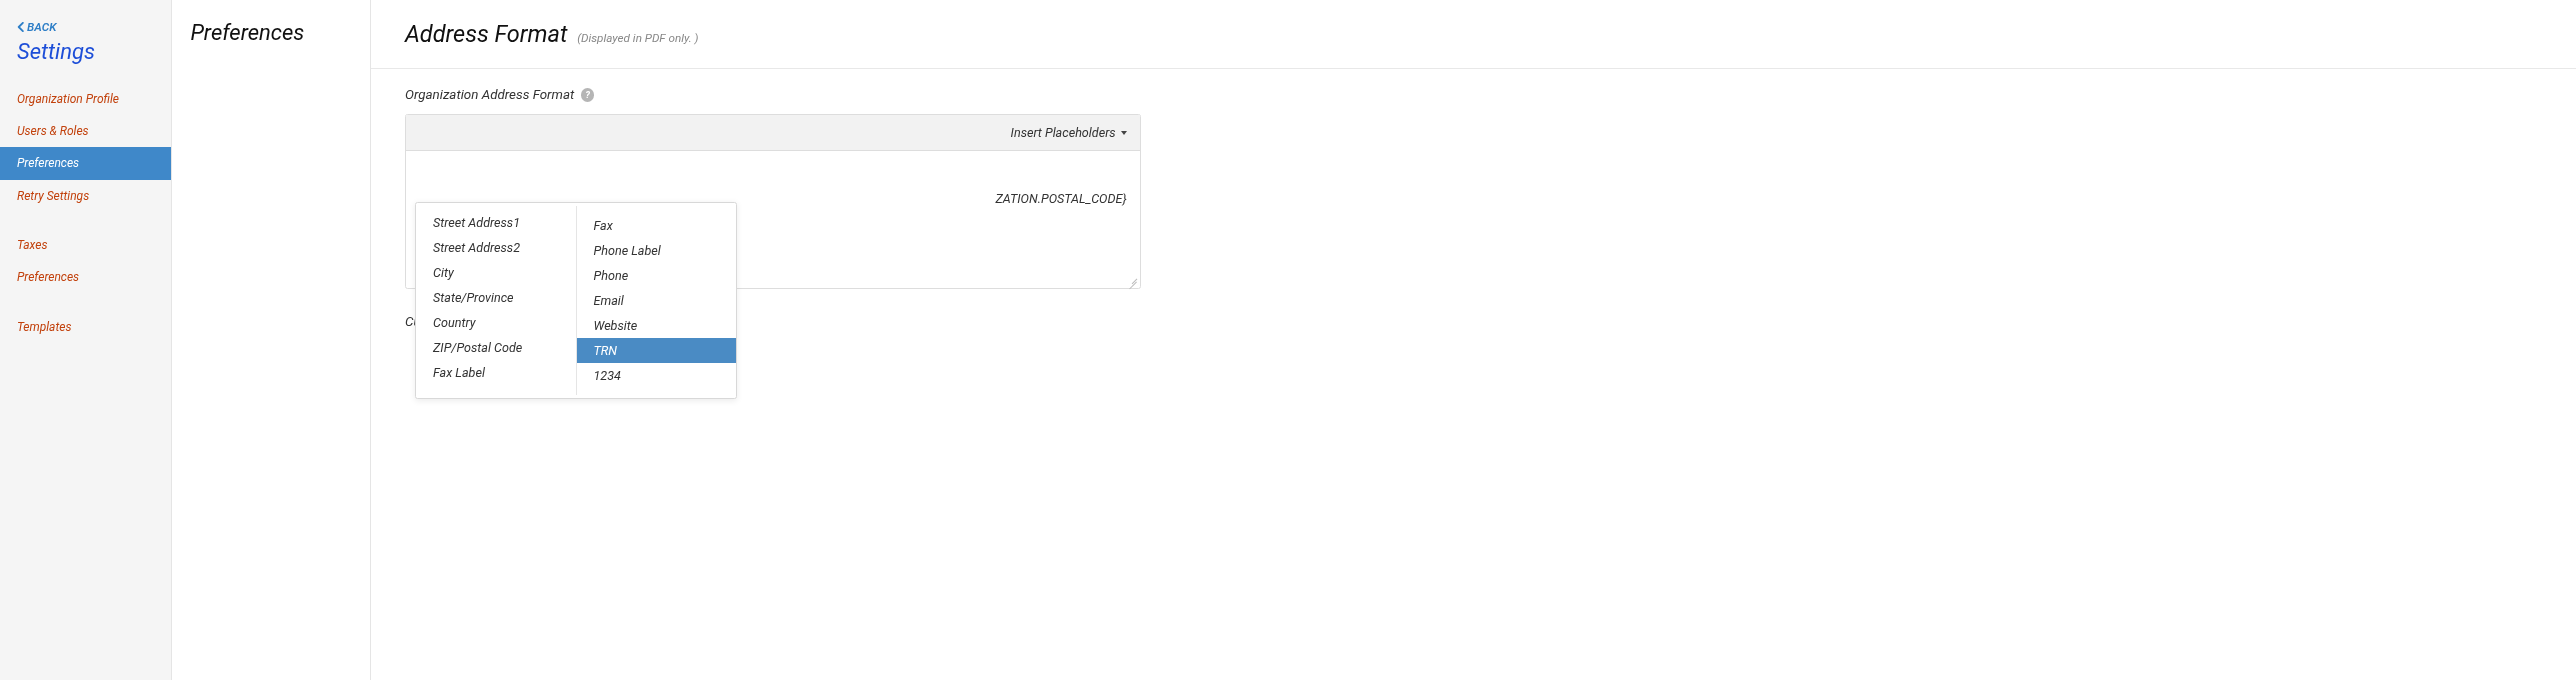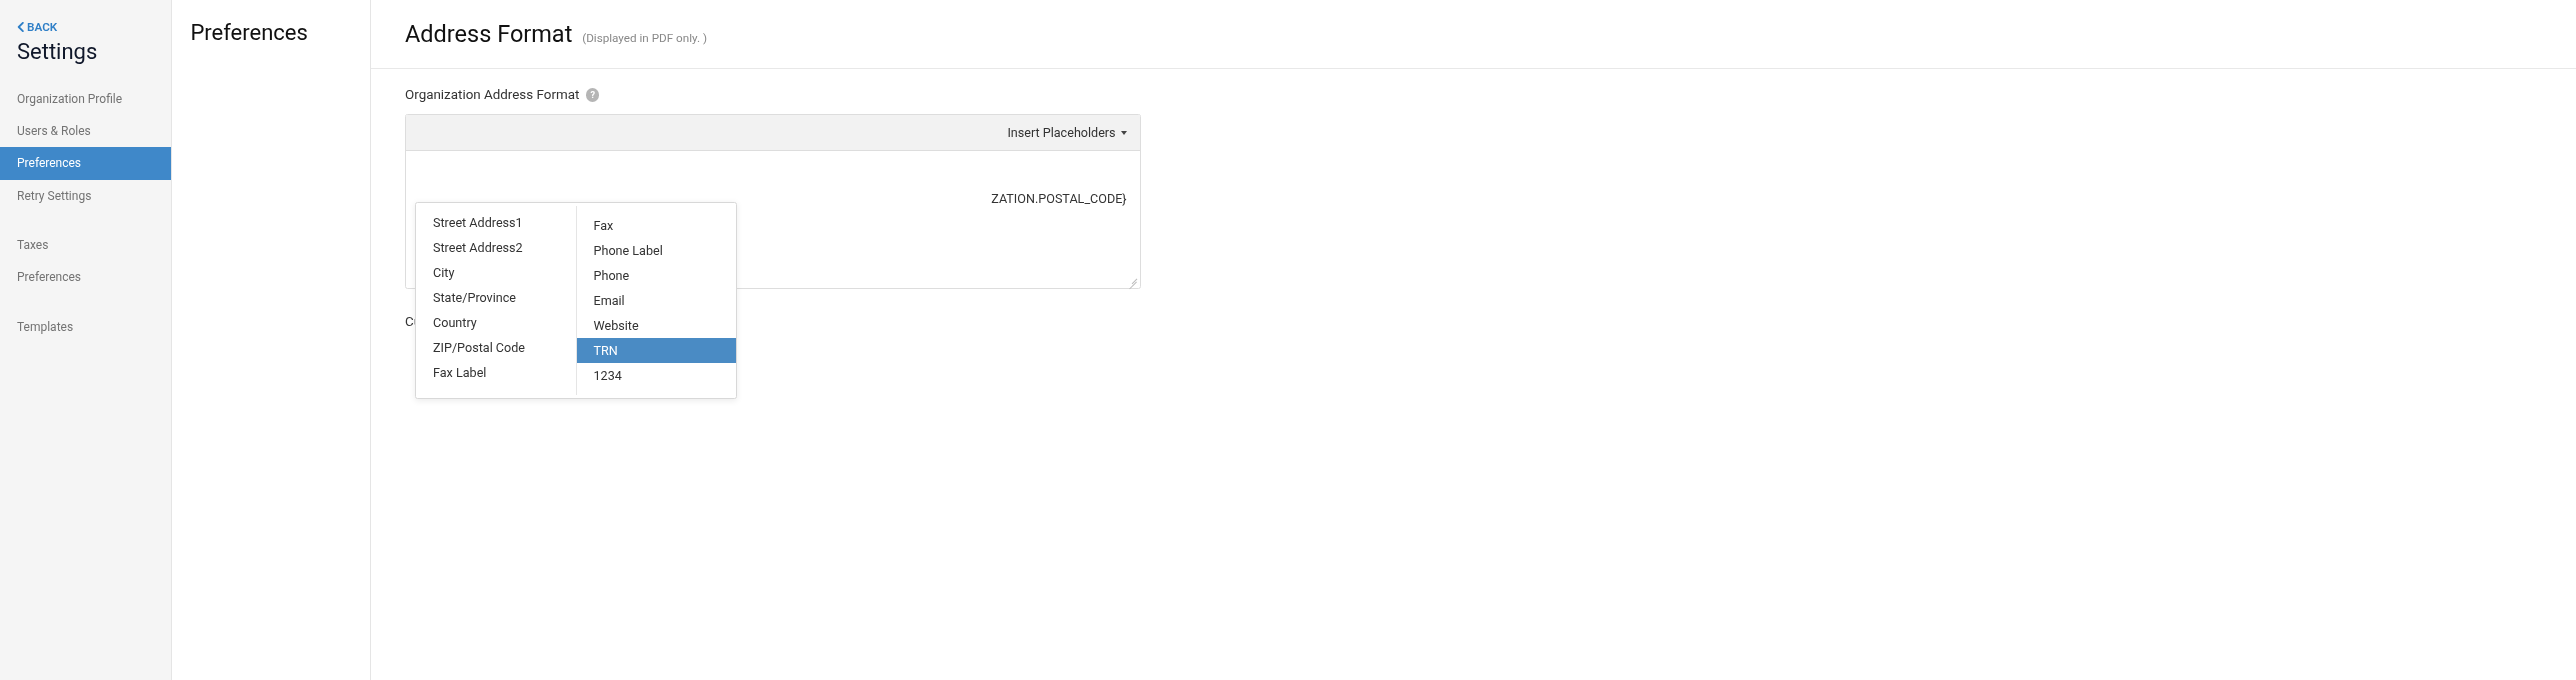--- a/index.html
+++ b/index.html
@@ -5,21 +5,21 @@
     * { box-sizing: border-box; margin: 0; padding: 0; }
     body {
       font-family: -apple-system, BlinkMacSystemFont, "Segoe UI", Roboto, "Helvetica Neue", Arial, sans-serif;
       font-size: 12.6px;
       color: #333;
       background: #fff;
       width: 2576px;
       height: 680px;
       overflow: hidden;
     }
-    .app { display: flex; height: 100%; }
+    .app { display: flex; height: 100%; font-style: italic; }
 
     
     .sidebar1 {
       width: 172px;
       background: #f5f5f5;
       border-right: 0.8px solid #e5e5e5;
       display: flex;
       flex-direction: column;
       padding-top: 20px;
     }
@@ -29,27 +29,27 @@
       font-weight: 600;
       display: flex;
       align-items: center;
       padding: 0 17px 5px;
       cursor: pointer;
     }
     .back-link svg { margin-right: 1.7px; }
     .settings-title {
       font-size: 22px;
       font-weight: 400;
-      color: #0f172a;
+      color: #1d4ed8;
       padding: 0 17px 18.4px;
     }
     .nav1 { display: flex; flex-direction: column; }
     .nav1-item {
       padding: 9.2px 17px;
-      color: #737373;
+      color: #c2410c;
       cursor: pointer;
       font-size: 12px;
     }
     .nav1-item.active {
       background: #3f88c9;
       color: #fff;
     }
     .nav1-spacer { height: 17px; }
 
     

